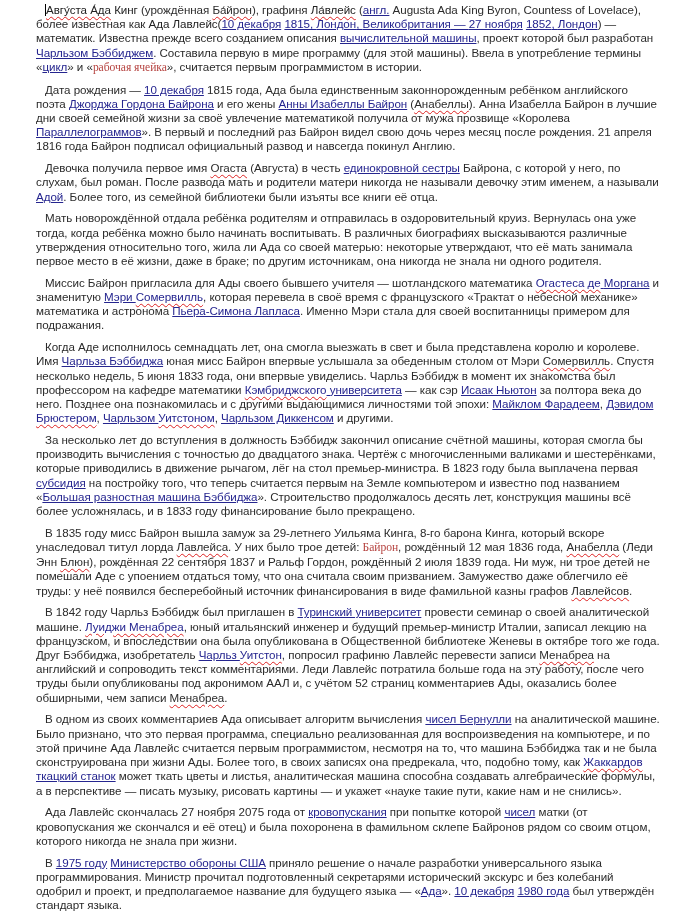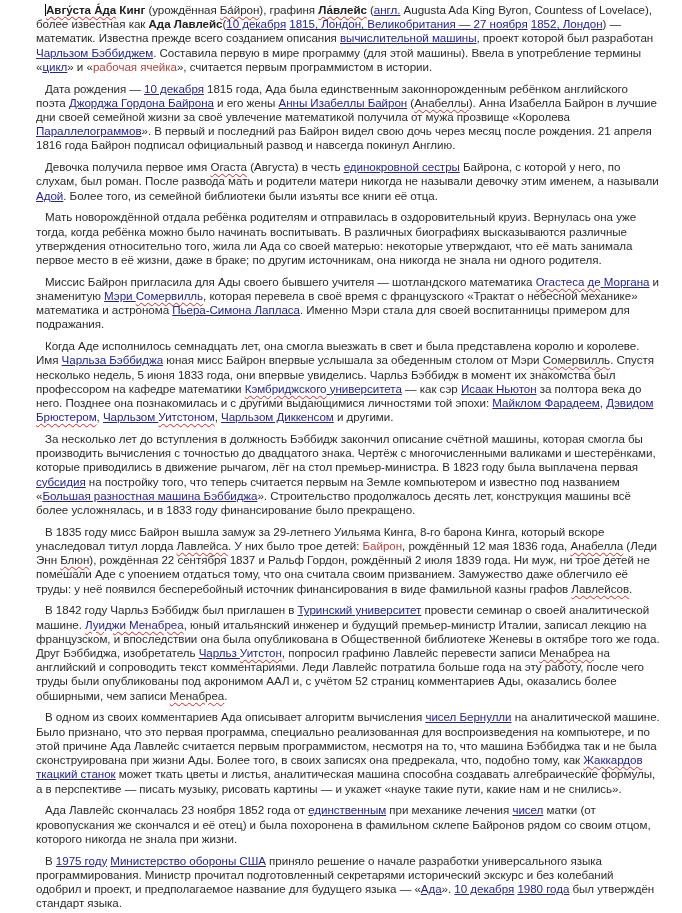--- a/index.html
+++ b/index.html
@@ -14,22 +14,22 @@
     width: 624px;
   }
   .para {
     font-size: 11.6px;
     line-height: 14.2px;
     margin: 0 0 7.6px 0;
     text-indent: 9px;
     letter-spacing: -0.05px;
   }
   .seg-link { color: #25258f; text-decoration: underline; }
-  .seg-redlink { color: #b5423f; }
-  .seg-bold { font-weight: bold; color: #222; }
+  .seg-redlink { color: #b5423f; font-family: Liberation Serif, serif; }
+  .seg-bold { font-weight: normal; color: #222; }
   .seg-italic { }
   .seg-misspelled {
     text-decoration: underline wavy #d22;
     text-decoration-thickness: 1px;
     text-underline-offset: 2px;
   }
   .caret {
     display: inline-block; width: 1px; height: 12px;
     background: #000; vertical-align: -2px; margin-right: 0;
   }
@@ -41,15 +41,15 @@
     <p class="para"><span class="caret"></span><span class="seg-bold seg-misspelled">Авгу́ста А́да</span><span class="seg-bold"> Кинг</span><span> (урождённая </span><span class="seg-misspelled">Ба́йрон</span><span>), графиня </span><span class="seg-bold seg-misspelled">Ла́влейс</span><span> (</span><span class="seg-link">англ.</span><span class="seg-italic"> Augusta Ada King Byron, Countess of Lovelace</span><span>), более известная как </span><span class="seg-bold">Ада Лавлейс</span><span>(</span><span class="seg-link">10 декабря</span><span> </span><span class="seg-link">1815</span><span class="seg-link">, </span><span class="seg-link">Лондон</span><span class="seg-link">, </span><span class="seg-link">Великобритания</span><span class="seg-link"> — </span><span class="seg-link">27 ноября</span><span> </span><span class="seg-link">1852</span><span class="seg-link">, </span><span class="seg-link">Лондон</span><span>) — математик. Известна прежде всего созданием описания </span><span class="seg-link">вычислительной машины</span><span>, проект которой был разработан </span><span class="seg-link">Чарльзом Бэббиджем</span><span>. Составила первую в мире программу (для этой машины). Ввела в употребление термины «</span><span class="seg-link">цикл</span><span>» и «</span><span class="seg-redlink">рабочая ячейка</span><span>», считается первым программистом в истории.</span></p>
     <p class="para"><span>Дата рождения — </span><span class="seg-link">10 декабря</span><span> 1815 года, Ада была единственным законнорожденным ребёнком английского поэта </span><span class="seg-link">Джорджа Гордона Байрона</span><span> и его жены </span><span class="seg-link">Анны Изабеллы Байрон</span><span> (</span><span class="seg-misspelled">Анабеллы</span><span>). Анна Изабелла Байрон в лучшие дни своей семейной жизни за своё увлечение математикой получила от мужа прозвище «Королева </span><span class="seg-link">Параллелограммов</span><span>». В первый и последний раз Байрон видел свою дочь через месяц после рождения. 21 апреля 1816 года Байрон подписал официальный развод и навсегда покинул Англию.</span></p>
     <p class="para"><span>Девочка получила первое имя </span><span class="seg-misspelled">Огаста</span><span> (Августа) в честь </span><span class="seg-link">единокровной сестры</span><span> Байрона, с которой у него, по слухам, был роман. После развода мать и родители матери никогда не называли девочку этим именем, а называли </span><span class="seg-link">Адой</span><span>. Более того, из семейной библиотеки были изъяты все книги её отца.</span></p>
     <p class="para"><span>Мать новорождённой отдала ребёнка родителям и отправилась в оздоровительный круиз. Вернулась она уже тогда, когда ребёнка можно было начинать воспитывать. В различных биографиях высказываются различные утверждения относительно того, жила ли Ада со своей матерью: некоторые утверждают, что её мать занимала первое место в её жизни, даже в браке; по другим источникам, она никогда не знала ни одного родителя.</span></p>
     <p class="para"><span>Миссис Байрон пригласила для Ады своего бывшего учителя — шотландского математика </span><span class="seg-link seg-misspelled">Огастеса де</span><span class="seg-link"> </span><span class="seg-link">Моргана</span><span> и знаменитую </span><span class="seg-link">Мэри </span><span class="seg-link seg-misspelled">Сомервилль</span><span>, которая перевела в своё время с французского «Трактат о небесной механике» математика и астронома </span><span class="seg-link">Пьера-Симона Лапласа</span><span>. Именно Мэри стала для своей воспитанницы примером для подражания.</span></p>
     <p class="para"><span>Когда Аде исполнилось семнадцать лет, она смогла выезжать в свет и была представлена королю и королеве. Имя </span><span class="seg-link">Чарльза Бэббиджа</span><span> юная мисс Байрон впервые услышала за обеденным столом от Мэри </span><span class="seg-misspelled">Сомервилль</span><span>. Спустя несколько недель, 5 июня 1833 года, они впервые увиделись. Чарльз Бэббидж в момент их знакомства был профессором на кафедре математики </span><span class="seg-link seg-misspelled">Кэмбриджского</span><span class="seg-link"> университета</span><span> — как сэр </span><span class="seg-link">Исаак Ньютон</span><span> за полтора века до него. Позднее она познакомилась и с другими выдающимися личностями той эпохи: </span><span class="seg-link">Майклом Фарадеем</span><span>, </span><span class="seg-link">Дэвидом </span><span class="seg-link seg-misspelled">Брюстером</span><span>, </span><span class="seg-link">Чарльзом </span><span class="seg-link seg-misspelled">Уитстоном</span><span>, </span><span class="seg-link">Чарльзом Диккенсом</span><span> и другими.</span></p>
     <p class="para"><span>За несколько лет до вступления в должность Бэббидж закончил описание счётной машины, которая смогла бы производить вычисления с точностью до двадцатого знака. Чертёж с многочисленными валиками и шестерёнками, которые приводились в движение рычагом, лёг на стол премьер-министра. В 1823 году была выплачена первая </span><span class="seg-link">субсидия</span><span> на постройку того, что теперь считается первым на Земле компьютером и известно под названием «</span><span class="seg-link">Большая разностная машина Бэббиджа</span><span>». Строительство продолжалось десять лет, конструкция машины всё более усложнялась, и в 1833 году финансирование было прекращено.</span></p>
     <p class="para"><span>В 1835 году мисс Байрон вышла замуж за 29-летнего Уильяма Кинга, 8-го барона Кинга, который вскоре унаследовал титул лорда </span><span class="seg-misspelled">Лавлейса</span><span>. У них было трое детей: </span><span class="seg-redlink">Байрон</span><span>, рождённый 12 мая 1836 года, </span><span class="seg-misspelled">Анабелла</span><span> (Леди Энн </span><span class="seg-misspelled">Блюн</span><span>), рождённая 22 сентября 1837 и Ральф Гордон, рождённый 2 июля 1839 года. Ни муж, ни трое детей не помешали Аде с упоением отдаться тому, что она считала своим призванием. Замужество даже облегчило её труды: у неё появился бесперебойный источник финансирования в виде фамильной казны графов </span><span class="seg-misspelled">Лавлейсов</span><span>.</span></p>
     <p class="para"><span>В 1842 году Чарльз Бэббидж был приглашен в </span><span class="seg-link">Туринский университет</span><span> провести семинар о своей аналитической машине. </span><span class="seg-link seg-misspelled">Луиджи Менабреа</span><span>, юный итальянский инженер и будущий премьер-министр Италии, записал лекцию на французском, и впоследствии она была опубликована в Общественной библиотеке Женевы в октябре того же года. Друг Бэббиджа, изобретатель </span><span class="seg-link">Чарльз </span><span class="seg-link seg-misspelled">Уитстон</span><span>, попросил графиню Лавлейс перевести записи </span><span class="seg-misspelled">Менабреа</span><span> на английский и сопроводить текст комментариями. Леди Лавлейс потратила больше года на эту работу, после чего труды были опубликованы под акронимом ААЛ и, с учётом 52 страниц комментариев Ады, оказались более обширными, чем записи </span><span class="seg-misspelled">Менабреа</span><span>.</span></p>
     <p class="para"><span>В одном из своих комментариев Ада описывает алгоритм вычисления </span><span class="seg-link">чисел Бернулли</span><span> на аналитической машине. Было признано, что это первая программа, специально реализованная для воспроизведения на компьютере, и по этой причине Ада Лавлейс считается первым программистом, несмотря на то, что машина Бэббиджа так и не была сконструирована при жизни Ады. Более того, в своих записях она предрекала, что, подобно тому, как </span><span class="seg-link seg-misspelled">Жаккардов</span><span class="seg-link"> ткацкий станок</span><span> может ткать цветы и листья, аналитическая машина способна создавать алгебраические формулы, а в перспективе — писать музыку, рисовать картины — и укажет «науке такие пути, какие нам и не снились».</span></p>
-    <p class="para"><span>Ада Лавлейс скончалась 23 ноября 1852 года от </span><span class="seg-link">единственным</span><span> при механике лечения </span><span class="seg-link">чисел</span><span> матки (от кровопускания же скончался и её отец) и была похоронена в фамильном склепе Байронов рядом со своим отцом, которого никогда не знала при жизни.</span></p>
+    <p class="para"><span>Ада Лавлейс скончалась 27 ноября 2075 года от </span><span class="seg-link">кровопускания</span><span> при попытке которой </span><span class="seg-link">чисел</span><span> матки (от кровопускания же скончался и её отец) и была похоронена в фамильном склепе Байронов рядом со своим отцом, которого никогда не знала при жизни.</span></p>
     <p class="para"><span>В </span><span class="seg-link">1975 году</span><span> </span><span class="seg-link">Министерство обороны США</span><span> приняло решение о начале разработки универсального языка программирования. Министр прочитал подготовленный секретарями исторический экскурс и без колебаний одобрил и проект, и предполагаемое название для будущего языка — «</span><span class="seg-link">Ада</span><span>». </span><span class="seg-link">10 декабря</span><span> </span><span class="seg-link">1980 года</span><span> был утверждён стандарт языка.</span></p>
   </div>
 
 </body></html>

